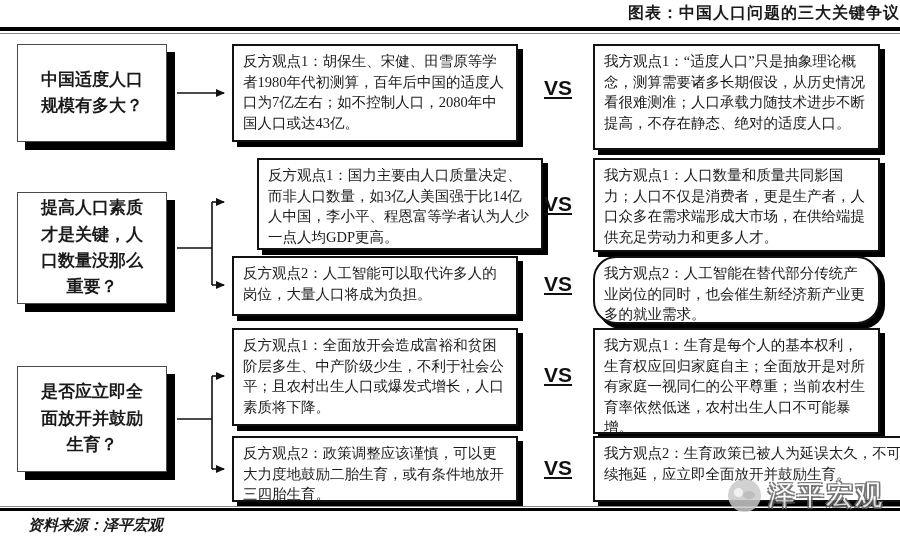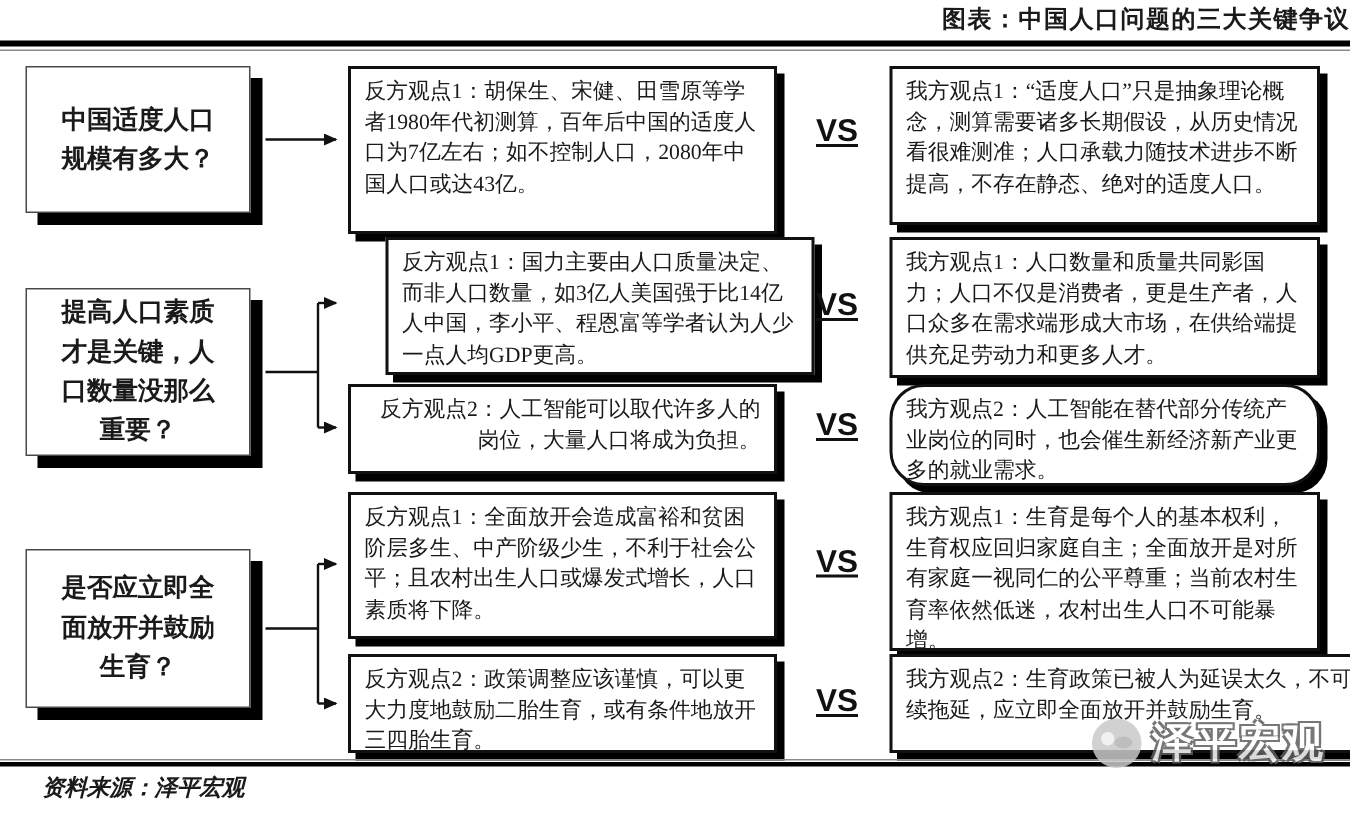--- a/index.html
+++ b/index.html
@@ -16,21 +16,21 @@
         padding:5px 9px;font-size:14.5px;line-height:1.42;text-align:left;box-sizing:border-box;}
   .vs{position:absolute;left:532px;width:52px;text-align:center;
       font-family:"Liberation Sans","DejaVu Sans",sans-serif;font-weight:bold;font-size:21px;color:#111;text-decoration:underline;}
   .connectors{position:absolute;top:0;left:0;pointer-events:none;}
   .source{position:absolute;left:28px;top:516px;font-style:italic;font-weight:bold;font-size:15px;}
   .watermark{position:absolute;left:728px;top:477px;display:flex;align-items:center;gap:7px;
              opacity:.85;z-index:6;}
   .wm-circle{width:33px;height:33px;border-radius:50%;background:#c9c9c9;position:relative;flex:0 0 auto;}
   .wm-circle:before{content:"";position:absolute;left:6px;top:9px;width:9px;height:9px;border-radius:50%;background:#efefef;}
   .wm-circle:after{content:"";position:absolute;right:6px;top:12px;width:12px;height:8px;border-radius:50%;background:#b3b3b3;}
-  .wm-text{font-size:27px;font-weight:bold;letter-spacing:2px;color:#ffffff;
+  .wm-text{font-size:27px;font-weight:normal;letter-spacing:2px;color:#ffffff;
            text-shadow:-1.5px -1.5px 0 #5f5f5f,1.5px -1.5px 0 #5f5f5f,-1.5px 1.5px 0 #5f5f5f,1.5px 1.5px 0 #5f5f5f;}
 </style>
 </head>
 <body>
 
 <div class="page">
 
   <div class="title">图表：中国人口问题的三大关键争议</div>
   <div class="rule" style="top:27px;height:4px;"></div>
   <div class="rule-thin" style="top:33px;"></div>
@@ -38,23 +38,23 @@
   <div class="qbox" style="left:17px;top:44px;width:150px;height:98px;">中国适度人口
 规模有多大？</div>
   <div class="qbox" style="left:17px;top:192px;width:150px;height:112px;">提高人口素质
 才是关键，人
 口数量没那么
 重要？</div>
   <div class="qbox" style="left:17px;top:366px;width:150px;height:106px;">是否应立即全
 面放开并鼓励
 生育？</div>
 
-  <div class="pbox" style="left:232px;top:44px;width:286px;height:112px;">反方观点1：胡保生、宋健、田雪原等学者1980年代初测算，百年后中国的适度人口为7亿左右；如不控制人口，2080年中国人口或达43亿。</div>
+  <div class="pbox" style="left:232px;top:44px;width:286px;height:98px;">反方观点1：胡保生、宋健、田雪原等学者1980年代初测算，百年后中国的适度人口为7亿左右；如不控制人口，2080年中国人口或达43亿。</div>
   <div class="pbox" style="left:232px;top:158px;width:286px;height:92px;margin-left:25px;">反方观点1：国力主要由人口质量决定、而非人口数量，如3亿人美国强于比14亿人中国，李小平、程恩富等学者认为人少一点人均GDP更高。</div>
-  <div class="pbox" style="left:232px;top:256px;width:286px;height:60px;text-align:right;">反方观点2：人工智能可以取代许多人的岗位，大量人口将成为负担。</div>
+  <div class="pbox" style="left:232px;top:256px;width:286px;height:60px;">反方观点2：人工智能可以取代许多人的岗位，大量人口将成为负担。</div>
   <div class="pbox" style="left:232px;top:328px;width:286px;height:98px;font-family:Liberation Serif, serif;">反方观点1：全面放开会造成富裕和贫困阶层多生、中产阶级少生，不利于社会公平；且农村出生人口或爆发式增长，人口素质将下降。</div>
   <div class="pbox" style="left:232px;top:436px;width:286px;height:66px;">反方观点2：政策调整应该谨慎，可以更大力度地鼓励二胎生育，或有条件地放开三四胎生育。</div>
 
   <div class="pbox" style="left:593px;top:44px;width:287px;height:106px;">我方观点1：“适度人口”只是抽象理论概念，测算需要诸多长期假设，从历史情况看很难测准；人口承载力随技术进步不断提高，不存在静态、绝对的适度人口。</div>
   <div class="pbox" style="left:593px;top:158px;width:287px;height:94px;">我方观点1：人口数量和质量共同影国力；人口不仅是消费者，更是生产者，人口众多在需求端形成大市场，在供给端提供充足劳动力和更多人才。</div>
   <div class="pbox" style="left:593px;top:256px;width:287px;height:68px;border-radius:23px;">我方观点2：人工智能在替代部分传统产业岗位的同时，也会催生新经济新产业更多的就业需求。</div>
   <div class="pbox" style="left:593px;top:328px;width:287px;height:106px;">我方观点1：生育是每个人的基本权利，生育权应回归家庭自主；全面放开是对所有家庭一视同仁的公平尊重；当前农村生育率依然低迷，农村出生人口不可能暴增。</div>
   <div class="pbox" style="left:593px;top:436px;width:347px;height:66px;">我方观点2：生育政策已被人为延误太久，不可继续拖延，应立即全面放开并鼓励生育。</div>
 
   <div class="vs" style="top:76px;">VS</div>

